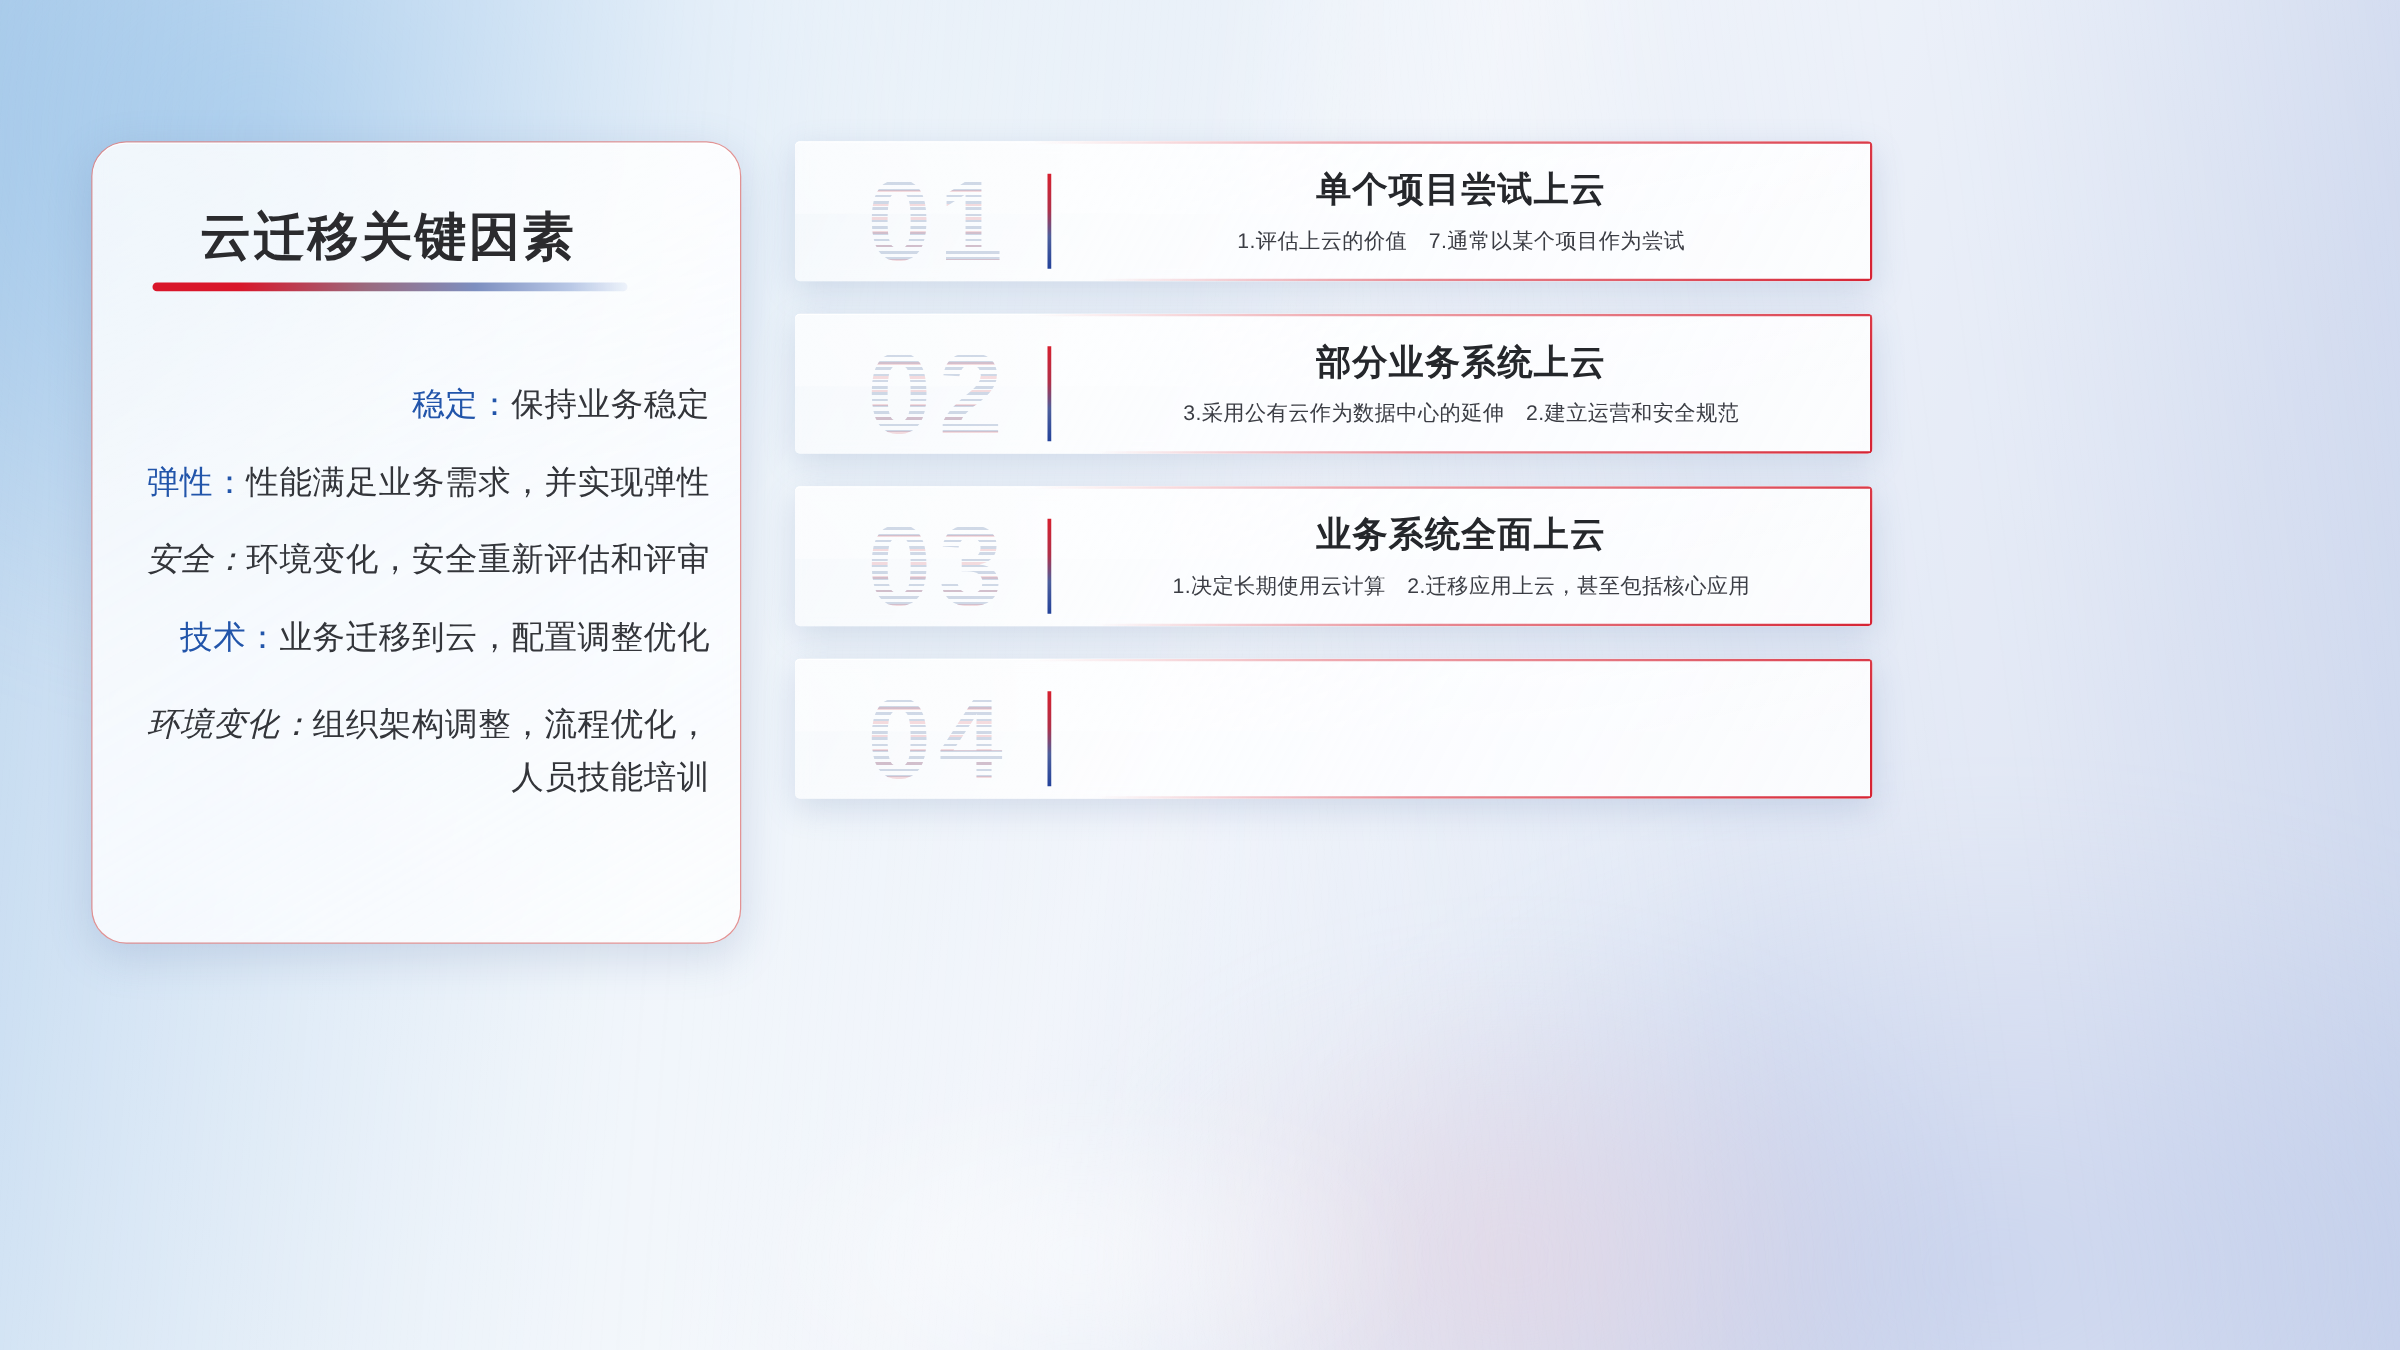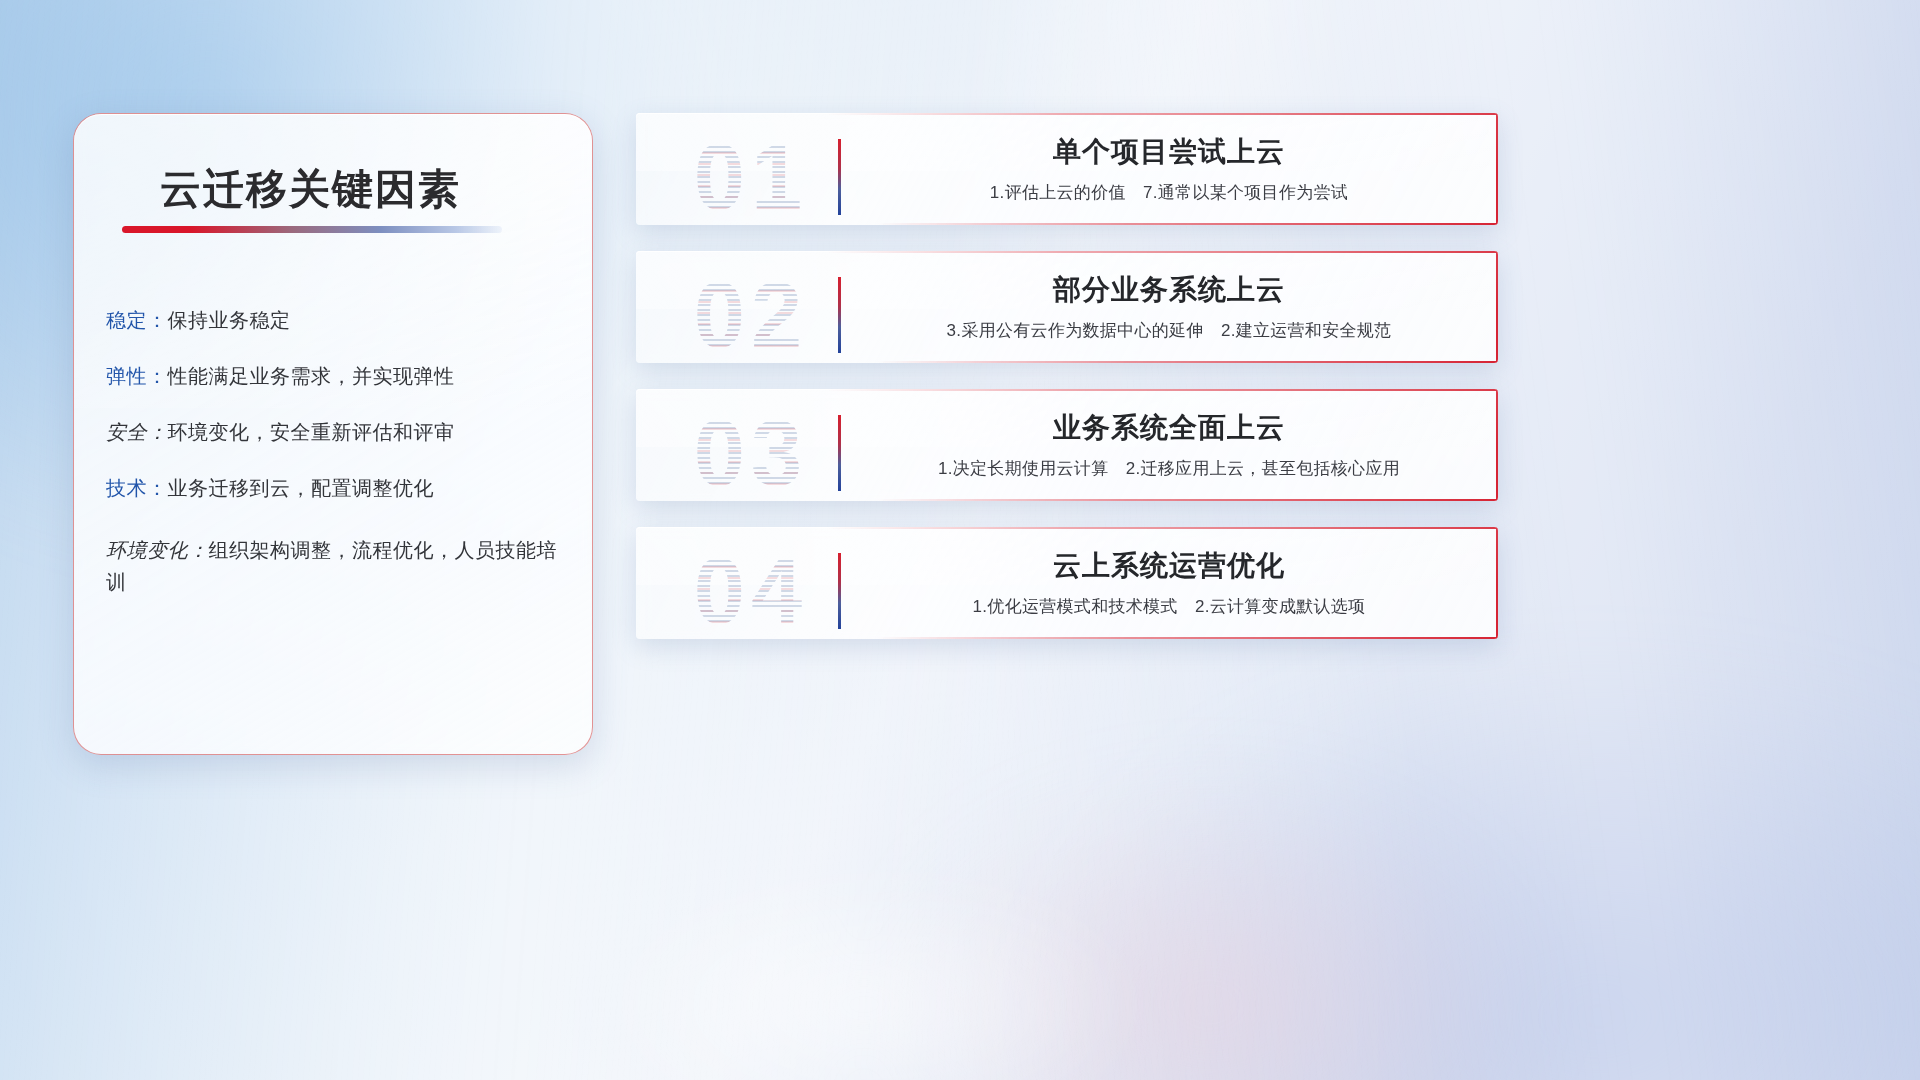--- a/index.html
+++ b/index.html
@@ -45,21 +45,21 @@
   #panel-title{
     position:absolute;left:86px;top:48px;width:400px;
     font-size:41px;font-weight:bold;color:#2b2b2e;letter-spacing:2px;white-space:nowrap;
   }
   #title-underline{
     position:absolute;left:48px;top:112px;width:380px;height:7px;border-radius:4px;
     background:linear-gradient(90deg,#d9162a 0%,#d9162a 18%,#9a6a7e 45%,#7d8fc0 68%,#b9c8e6 88%,rgba(200,214,238,.25) 100%);
   }
   #factor-list{position:absolute;left:32px;top:196px;right:24px;}
   .factor-row{
-    font-size:20px;line-height:1;color:#33353a;margin-bottom:36px;white-space:nowrap;letter-spacing:.5px;
+    font-size:26px;line-height:1;color:#33353a;margin-bottom:36px;white-space:nowrap;letter-spacing:.5px;text-align:right;
   }
   .factor-row.wrap{white-space:normal;line-height:1.62;}
   .f-label{color:#2255aa;font-weight:500;}
   .f-label.plain{color:#33353a;font-style:italic;}
   .f-text{color:#33353a;}
 
   
   #cards{position:absolute;left:636px;top:113px;width:862px;}
   .card{
     position:relative;width:862px;height:112px;margin-bottom:26px;border-radius:4px;
@@ -188,20 +188,16 @@
     </div>
 
     <div class="card">
       <div class="edge-top"></div>
       <div class="edge-right"></div>
       <div class="edge-bottom"></div>
       <div class="gloss"></div>
       <div class="wm">04</div>
       <div class="wm-red">04</div>
       <div class="divider"></div>
-      <div class="c-body">
-        <div class="c-title">云上系统运营优化</div>
-        <div class="c-desc">1.优化运营模式和技术模式　2.云计算变成默认选项</div>
-      </div>
     </div>
 
   </div>
 </div>
 
 </body></html>

